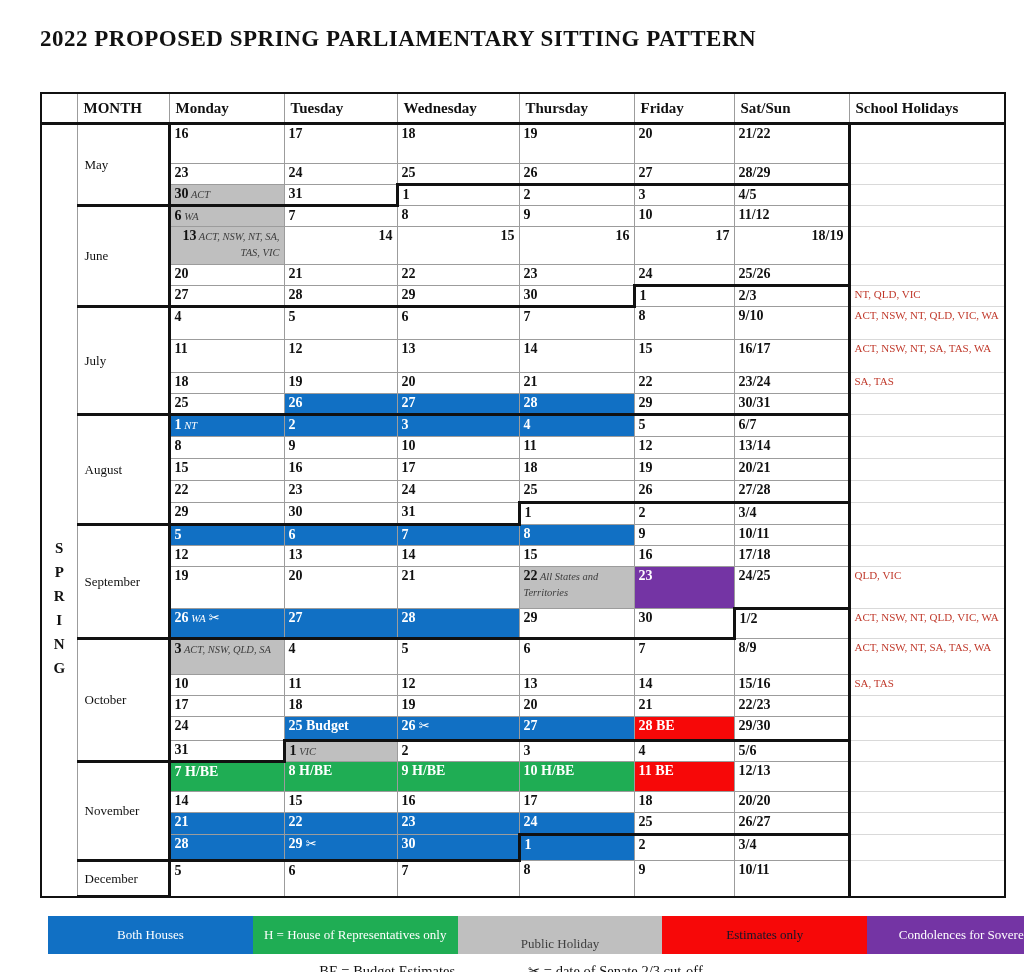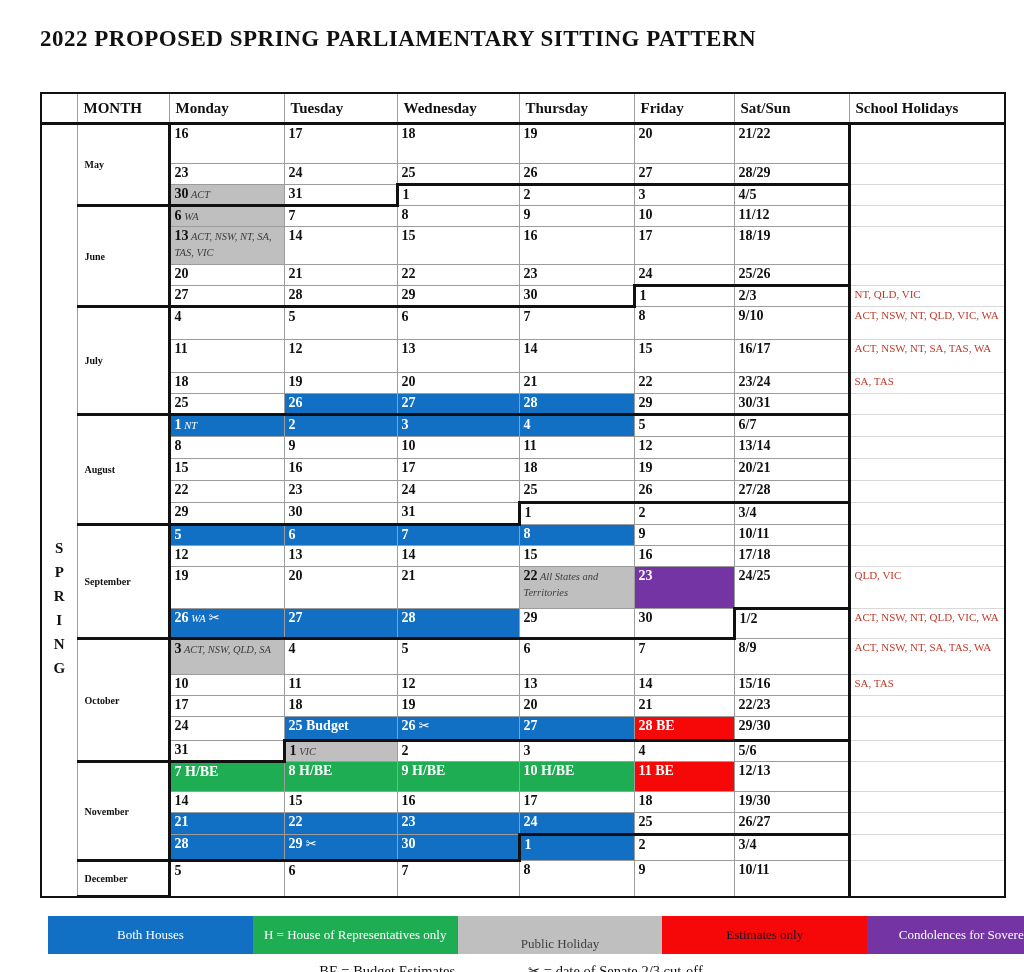--- a/index.html
+++ b/index.html
@@ -5,21 +5,21 @@
   html,body{margin:0;padding:0;background:#fff;}
   body{width:1024px;font-family:"Liberation Serif","DejaVu Serif",serif;color:#111;}
   .page{padding:26px 14px 10px 40px;}
   h1.title{font-size:23px;font-weight:bold;text-align:left;margin:0 0 40px 0;letter-spacing:.5px;}
   table.cal{border-collapse:collapse;table-layout:fixed;width:964px;border:2px solid #111;}
   td,th{border:1px solid #9c9c9c;vertical-align:top;padding:1px 4px;overflow:hidden;}
   thead th{font-size:15px;font-weight:bold;text-align:left;border-bottom:3px solid #111;height:26px;vertical-align:middle;padding-left:6px;}
   td.spring-cell{border-right:1px solid #9c9c9c;vertical-align:middle;text-align:center;padding:0;}
   td.spring-cell .sl{font-weight:bold;font-size:15px;line-height:24px;}
   td.spring-cell .wrap{transform:translateY(98px);}
-  td.month-cell{border-right:3px solid #111;border-bottom:3px solid #111;font-weight:bold;font-size:10px;vertical-align:middle;padding-left:7px;}
+  td.month-cell{border-right:3px solid #111;border-bottom:3px solid #111;font-weight:normal;font-size:13px;vertical-align:middle;padding-left:7px;}
   td.day{font-size:14px;}
   .d{font-weight:bold;font-size:14px;}
   .note{font-style:italic;font-size:10.5px;}
   .cut{font-size:13px;}
   td.bg-blue{background:var(--both_houses);color:#fff;}
   td.bg-green{background:var(--house_only);color:#fff;}
   td.bg-gray{background:var(--public_holiday);}
   td.bg-gray .note{color:#3d3d3d;}
   td.bg-red{background:var(--estimates_only);color:#fff;}
   td.bg-purple{background:var(--condolences);color:#fff;}
@@ -109,21 +109,21 @@
         <tr style="height: 21px;">
           <td class="month-cell" rowspan="4">June</td>
           <td class="day bg-gray bt"><span class="d">6</span><span class="note"> WA</span></td>
           <td class="day bt"><span class="d">7</span></td>
           <td class="day"><span class="d">8</span></td>
           <td class="day"><span class="d">9</span></td>
           <td class="day"><span class="d">10</span></td>
           <td class="day"><span class="d">11/12</span></td>
           <td class="hol"></td>
         </tr>
-        <tr style="height: 38px;">
+        <tr style="height: 38px; text-align: right;">
           <td class="day bg-gray"><span class="d">13</span><span class="note"> ACT, NSW, NT, SA, TAS, VIC</span></td>
           <td class="day"><span class="d">14</span></td>
           <td class="day"><span class="d">15</span></td>
           <td class="day"><span class="d">16</span></td>
           <td class="day"><span class="d">17</span></td>
           <td class="day"><span class="d">18/19</span></td>
           <td class="hol"></td>
         </tr>
         <tr style="height: 21px;">
           <td class="day"><span class="d">20</span></td>
@@ -318,21 +318,21 @@
           <td class="day bg-red"><span class="d">11 BE</span></td>
           <td class="day"><span class="d">12/13</span></td>
           <td class="hol"></td>
         </tr>
         <tr style="height: 21px;">
           <td class="day"><span class="d">14</span></td>
           <td class="day"><span class="d">15</span></td>
           <td class="day"><span class="d">16</span></td>
           <td class="day"><span class="d">17</span></td>
           <td class="day"><span class="d">18</span></td>
-          <td class="day"><span class="d">19/30</span></td>
+          <td class="day"><span class="d">20/20</span></td>
           <td class="hol"></td>
         </tr>
         <tr style="height: 22px;">
           <td class="day bg-blue"><span class="d">21</span></td>
           <td class="day bg-blue"><span class="d">22</span></td>
           <td class="day bg-blue"><span class="d">23</span></td>
           <td class="day bg-blue"><span class="d">24</span></td>
           <td class="day"><span class="d">25</span></td>
           <td class="day"><span class="d">26/27</span></td>
           <td class="hol"></td>

